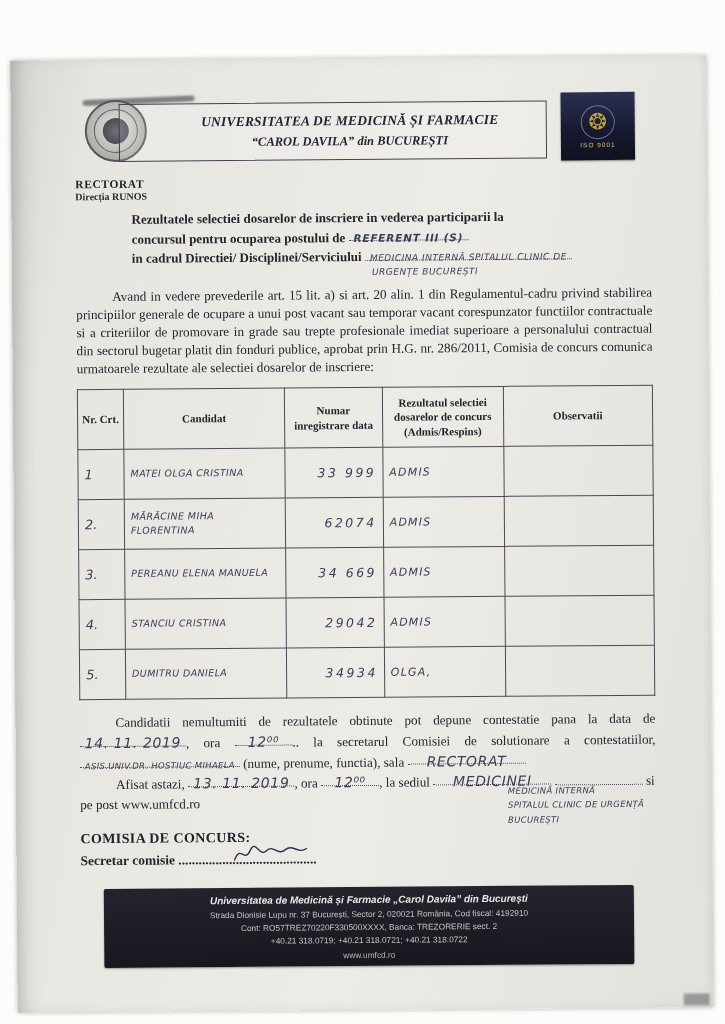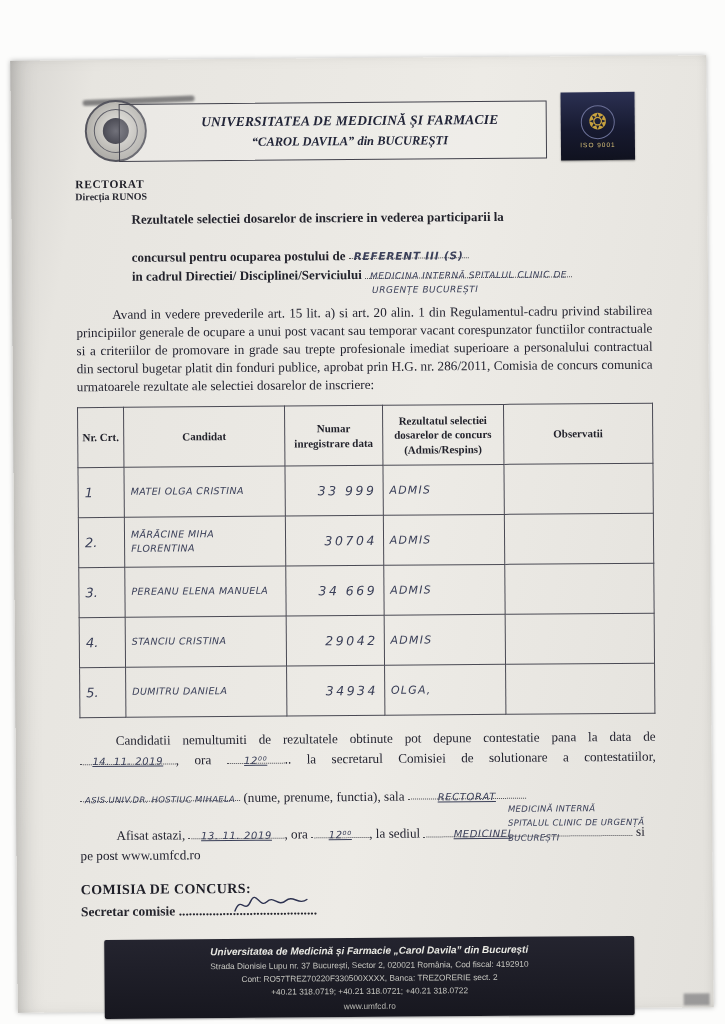--- a/index.html
+++ b/index.html
@@ -93,22 +93,22 @@
   .col-nr { width:8%; } .col-cand { width:28%; } .col-num { width:17%; } .col-rez { width:21%;margin-top:40px; } .col-obs { width:26%; }
   td.c-nr { font-size:13px; padding-left:12px; }
   td.c-cand { font-size:9.5px; letter-spacing:.4px; line-height:1.55; }
   td.c-num { font-size:12.5px; letter-spacing:2.5px;text-align:right; }
   td.c-rez { font-size:11px; letter-spacing:1.2px; padding-left:16px; }
 
   
   .contest-wrap { position:relative; margin-top:13px; }
   .contest-p { font-size:13.2px; line-height:1.5; text-align:justify; color:#242430; }
   .contest-p .indent { display:inline-block; width:36px; }
-  .hand-val { font-size:10px; letter-spacing:.6px;text-decoration:underline; }
-  .w100 { min-width:96px; } .w60 { min-width:58px; } .w90 { min-width:88px; } .w120 { min-width:118px;margin-top:18px; }
+  .hand-val { font-size:14px; letter-spacing:.6px; }
+  .w100 { min-width:96px; } .w60 { min-width:58px; } .w90 { min-width:88px; } .w120 { min-width:118px; }
   .hand-over { font-size:8.5px; letter-spacing:.3px; }
   .note-block {
     position:absolute; right:12px; top:74px; font-size:8.5px; line-height:1.7; letter-spacing:.3px;
   }
 
   
   .commission { margin-top:16px; }
   .commission-title { font-weight:bold; font-size:14px; letter-spacing:.4px; color:#1f1f28; }
   .secretary-line { font-weight:bold; font-size:13.5px; margin-top:6px; position:relative; }
   .sig { position:absolute; left:150px; top:-12px; }
@@ -184,21 +184,21 @@
           <tr>
             <td class="hw c-nr">1</td>
             <td class="hw c-cand">MATEI OLGA CRISTINA</td>
             <td class="hw c-num">33 999</td>
             <td class="hw c-rez">ADMIS</td>
             <td class="hw c-obs"></td>
           </tr>
           <tr>
             <td class="hw c-nr">2.</td>
             <td class="hw c-cand">MĂRĂCINE MIHA FLORENTINA</td>
-            <td class="hw c-num">30704</td>
+            <td class="hw c-num">62074</td>
             <td class="hw c-rez">ADMIS</td>
             <td class="hw c-obs"></td>
           </tr>
           <tr>
             <td class="hw c-nr">3.</td>
             <td class="hw c-cand">PEREANU ELENA MANUELA</td>
             <td class="hw c-num">34 669</td>
             <td class="hw c-rez">ADMIS</td>
             <td class="hw c-obs"></td>
           </tr>

